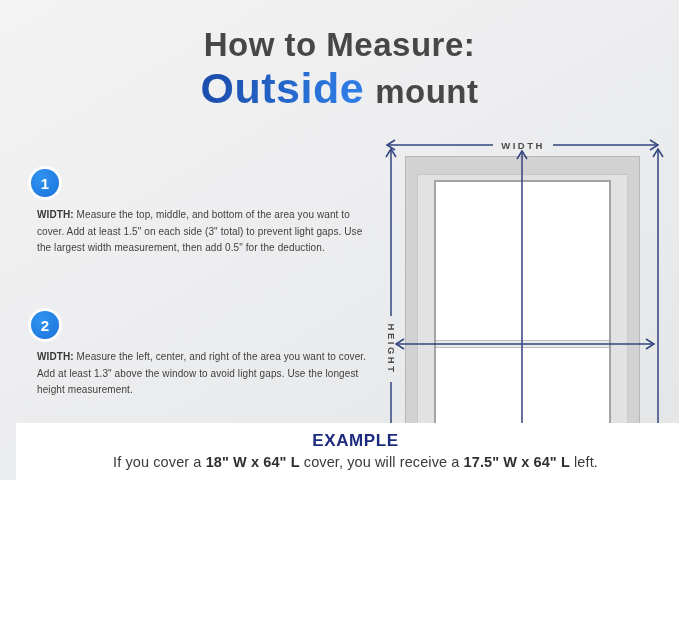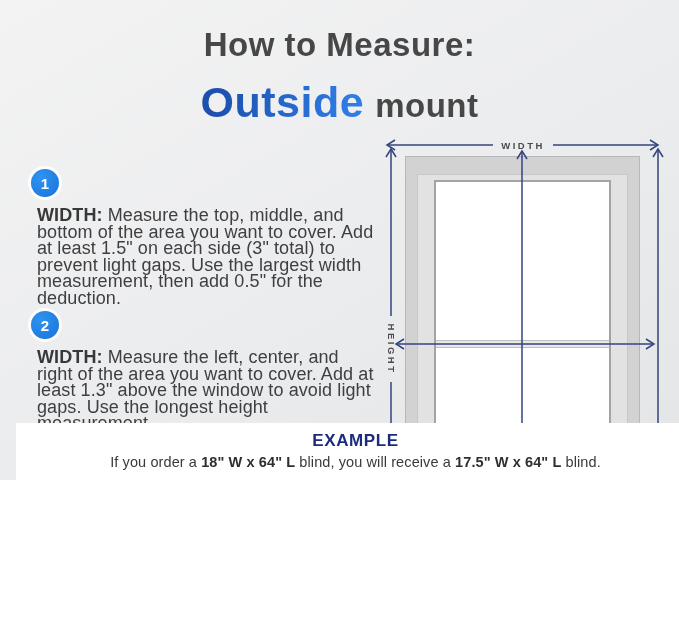--- a/index.html
+++ b/index.html
@@ -9,21 +9,21 @@
     overflow:hidden;
     font-family:"Liberation Sans","DejaVu Sans",sans-serif;
     background:linear-gradient(150deg,#f3f3f3 0%,#ebecee 55%,#e3e5e7 100%);
   }
 
   
   .title{position:absolute;top:26px;left:0;width:100%;text-align:center;}
   .title-line1{
     font-size:33px;font-weight:700;color:#474747;letter-spacing:.5px;line-height:38px;
   }
-  .title-line2{display:flex;justify-content:center;align-items:baseline;gap:11px;margin-top:15px;}
+  .title-line2{display:flex;justify-content:center;align-items:baseline;gap:11px;margin-top:1px;}
   .title-highlight{
     font-size:43px;font-weight:700;letter-spacing:.5px;line-height:46px;
     background:linear-gradient(100deg,#1c4fae 10%,#2e7ce4 90%);
     -webkit-background-clip:text;background-clip:text;
     -webkit-text-fill-color:transparent;color:transparent;
   }
   .title-suffix{font-size:33px;font-weight:700;color:#474747;letter-spacing:.5px;}
 
   
   .step{position:absolute;left:31px;width:346px;}
@@ -32,21 +32,21 @@
   .step-3{top:445px;}
   .badge{
     width:28px;height:28px;border-radius:50%;
     background:radial-gradient(circle at 35% 30%,#2f93f0,#1a72da);
     box-shadow:0 0 0 3px rgba(255,255,255,.85);
     color:#ffffff;font-size:15px;font-weight:700;
     display:flex;align-items:center;justify-content:center;
   }
   .step-text{
     margin:10px 0 0 6px;
-    font-size:18px;line-height:16.6px;color:#3f3f3f;letter-spacing:.1px;
+    font-size:10px;line-height:16.6px;color:#3f3f3f;letter-spacing:.1px;
   }
   .step-text b{color:#383838;}
 
   
   .diagram{position:absolute;left:380px;top:132px;width:290px;height:430px;}
   .win-outer{
     position:absolute;left:25px;top:24px;width:235px;height:383px;
     background:#d2d2d2;border:1px solid #b7b7b7;box-sizing:border-box;
   }
   .win-sash{
@@ -145,16 +145,16 @@
       </g>
 
       <g>
         <line x1="16" y1="212" x2="274" y2="212" marker-start="url(#ah)" marker-end="url(#ah)"></line>
       </g>
     </svg>
   </div>
 
   <footer class="example">
     <div class="example-heading">EXAMPLE</div>
-    <p class="example-sentence"><span>If you order a </span><b>18" W x 64" L</b><span> blind, you will receive a </span><b>17.5" W x 64" L</b><span> blind.</span></p>
+    <p class="example-sentence"><span>If you cover a </span><b>18" W x 64" L</b><span> cover, you will receive a </span><b>17.5" W x 64" L</b><span> left.</span></p>
   </footer>
 
 </div>
 
 </body></html>

